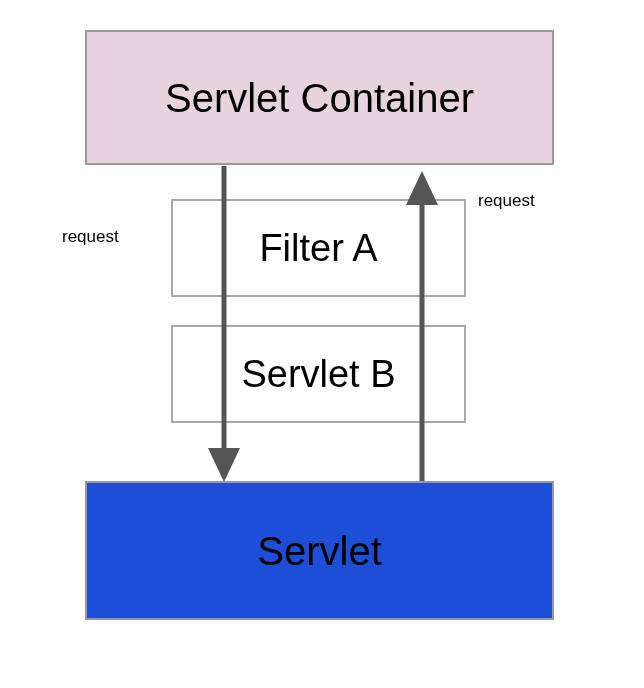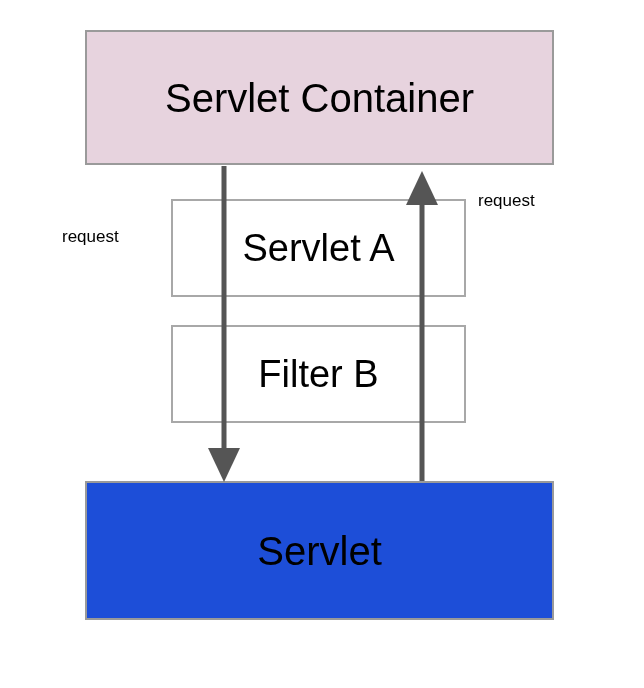--- a/index.html
+++ b/index.html
@@ -100,25 +100,25 @@
 </head>
 <body>
 
 <div id="diagram-canvas">
 
   <div class="node-box" id="container-box">
     <span class="node-label">Servlet Container</span>
   </div>
 
   <div class="node-box filter-box" id="filter-a-box">
-    <span class="node-label">Servlet A</span>
+    <span class="node-label">Filter A</span>
   </div>
 
   <div class="node-box filter-box" id="filter-b-box">
-    <span class="node-label">Filter B</span>
+    <span class="node-label">Servlet B</span>
   </div>
 
   <div class="node-box" id="servlet-box">
     <span class="node-label">Servlet</span>
   </div>
 
   <div class="flow-label" id="request-label">request</div>
 
   <div class="flow-label" id="response-label">request</div>
 

